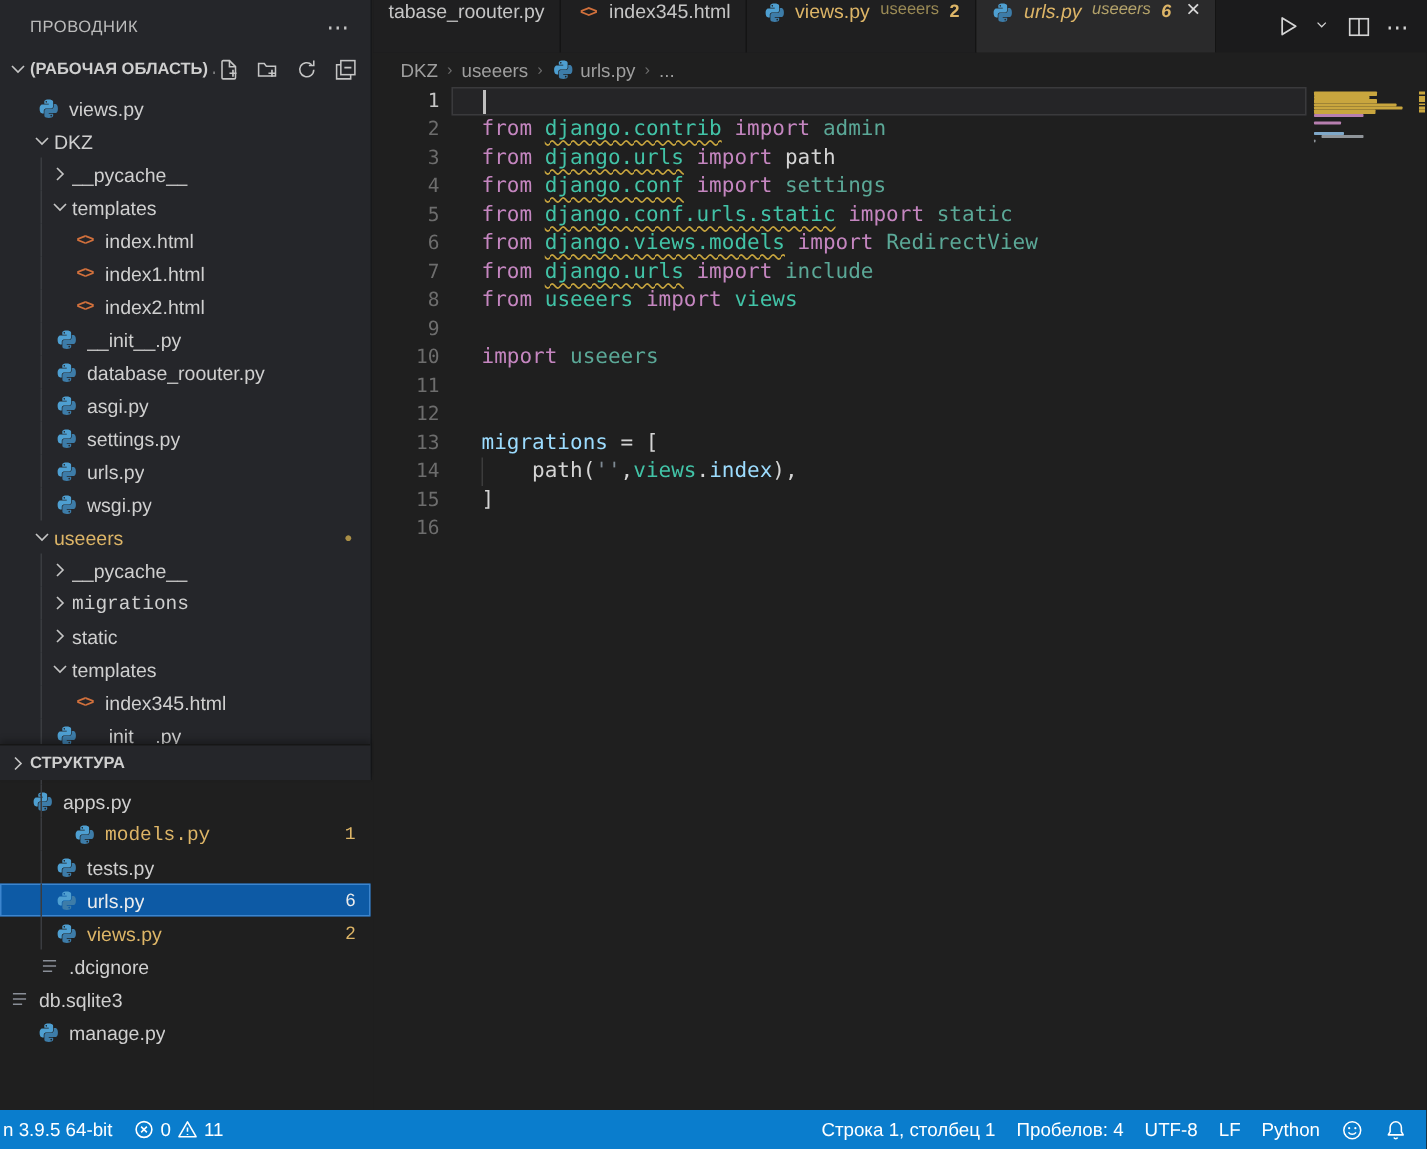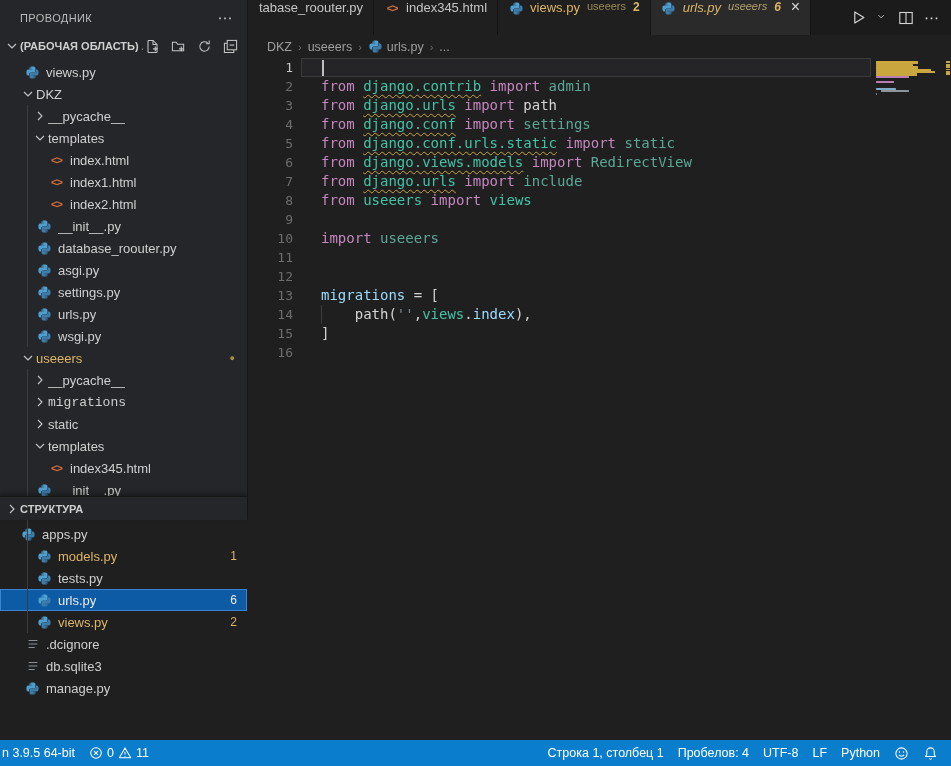--- a/index.html
+++ b/index.html
@@ -365,21 +365,21 @@
           <span class="ficon">
             <span style="display: inline-flex; align-items: center;">
               <svg width="15" height="15" viewBox="0 0 32 32">
      <path fill="#4e9fd1" d="M15.9 3c-6.6 0-6.2 2.9-6.2 2.9v3h6.3v.9H7.2S3 9.3 3 16.1c0 6.8 3.7 6.5 3.7 6.5h2.2v-3.1s-.1-3.7 3.6-3.7h6.2s3.5.1 3.5-3.4V6.5S22.8 3 15.9 3zm-3.4 2a1.1 1.1 0 1 1 0 2.3 1.1 1.1 0 0 1 0-2.3z"></path>
      <path fill="#3d7ca8" d="M16.1 29c6.6 0 6.2-2.9 6.2-2.9v-3h-6.3v-.9h8.8s4.2.5 4.2-6.3c0-6.8-3.7-6.5-3.7-6.5h-2.2v3.1s.1 3.7-3.6 3.7h-6.2s-3.5-.1-3.5 3.4v5.9S9.2 29 16.1 29zm3.4-2a1.1 1.1 0 1 1 0-2.3 1.1 1.1 0 0 1 0 2.3z"></path>
               </svg>
             </span>
           </span>
           <span class="tlabel">apps.py</span>
         </div>
-        <div class="trow g" style="padding-left: 32px;">
+        <div class="trow g" style="padding-left: 44px; font-family: Liberation Mono, monospace;">
           <span class="ficon">
             <span style="display: inline-flex; align-items: center;">
               <svg width="15" height="15" viewBox="0 0 32 32">
      <path fill="#4e9fd1" d="M15.9 3c-6.6 0-6.2 2.9-6.2 2.9v3h6.3v.9H7.2S3 9.3 3 16.1c0 6.8 3.7 6.5 3.7 6.5h2.2v-3.1s-.1-3.7 3.6-3.7h6.2s3.5.1 3.5-3.4V6.5S22.8 3 15.9 3zm-3.4 2a1.1 1.1 0 1 1 0 2.3 1.1 1.1 0 0 1 0-2.3z"></path>
      <path fill="#3d7ca8" d="M16.1 29c6.6 0 6.2-2.9 6.2-2.9v-3h-6.3v-.9h8.8s4.2.5 4.2-6.3c0-6.8-3.7-6.5-3.7-6.5h-2.2v3.1s.1 3.7-3.6 3.7h-6.2s-3.5-.1-3.5 3.4v5.9S9.2 29 16.1 29zm3.4-2a1.1 1.1 0 1 1 0-2.3 1.1 1.1 0 0 1 0 2.3z"></path>
               </svg>
             </span>
           </span>
           <span class="tlabel mod">models.py</span>
           <span class="badge">1</span>
@@ -422,21 +422,21 @@
         <div class="trow" style="padding-left: 20px;">
           <span class="ficon">
             <span style="display: inline-flex; align-items: center;">
               <svg width="14" height="14" viewBox="0 0 16 16" fill="none">
                 <path d="M3 4h10M3 8h10M3 12h7" stroke="#8a8f98" stroke-width="1.3"></path>
               </svg>
             </span>
           </span>
           <span class="tlabel">.dcignore</span>
         </div>
-        <div class="trow" style="padding-left: 20px; text-align: right;">
+        <div class="trow" style=" text-align: right;">
           <span class="ficon">
             <span style="display: inline-flex; align-items: center;">
               <svg width="14" height="14" viewBox="0 0 16 16" fill="none">
                 <path d="M3 4h10M3 8h10M3 12h7" stroke="#8a8f98" stroke-width="1.3"></path>
               </svg>
             </span>
           </span>
           <span class="tlabel">db.sqlite3</span>
         </div>
         <div class="trow" style="padding-left: 20px;">

